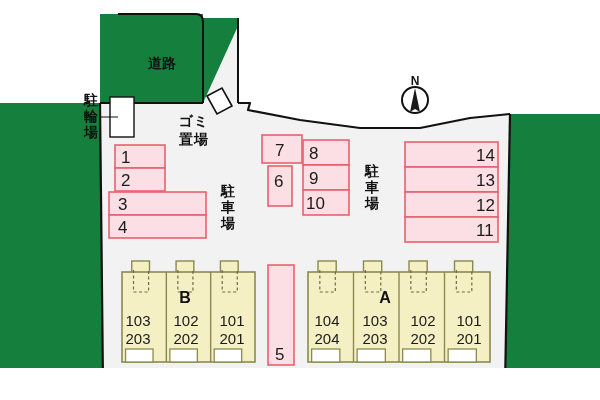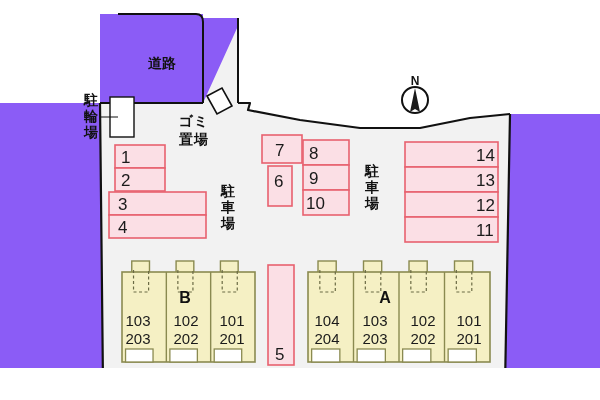--- a/index.html
+++ b/index.html
@@ -4,21 +4,21 @@
 <style>
   html, body {
     margin: 0;
     padding: 0;
     background: #ffffff;
   }
   #plan {
     position: relative;
     width: 600px;
     height: 368px;
-    background: #8b5cf6;
+    background: #15803d;
     font-family: "Liberation Sans", "DejaVu Sans", sans-serif;
     overflow: hidden;
   }
   #plan svg {
     position: absolute;
     left: 0;
     top: 0;
   }
   .lot-num {
     font-size: 17px;

